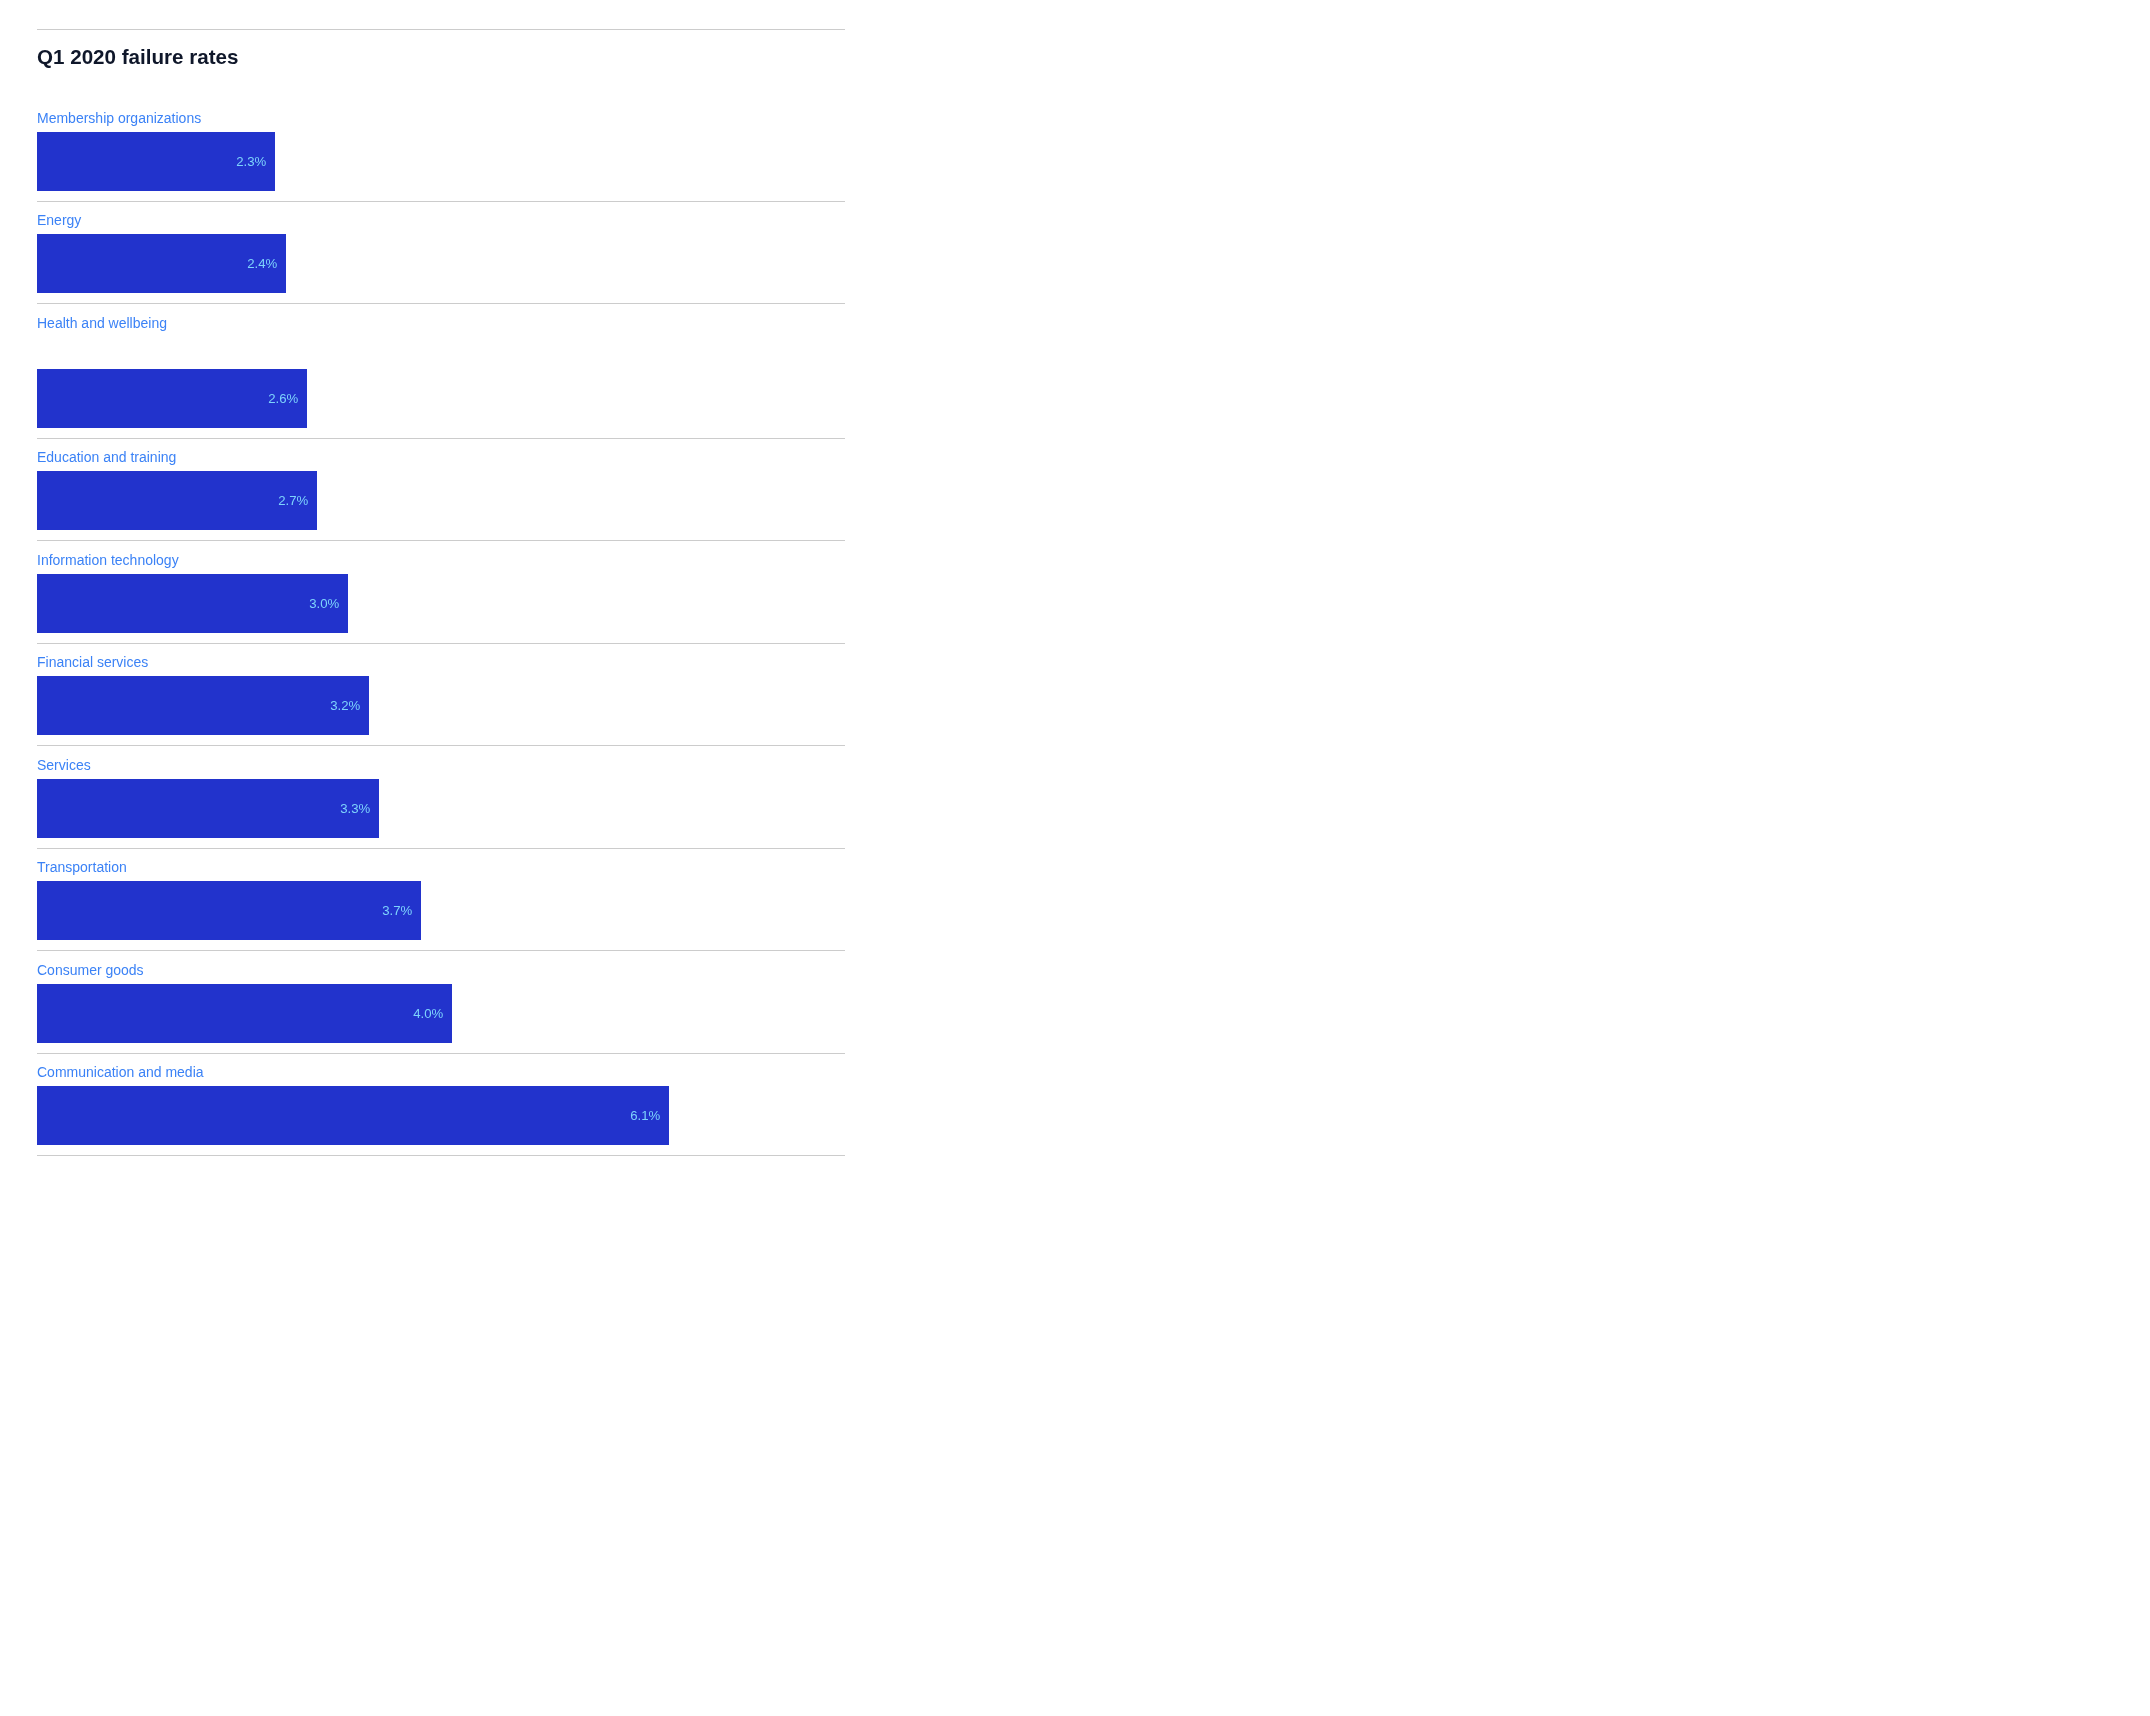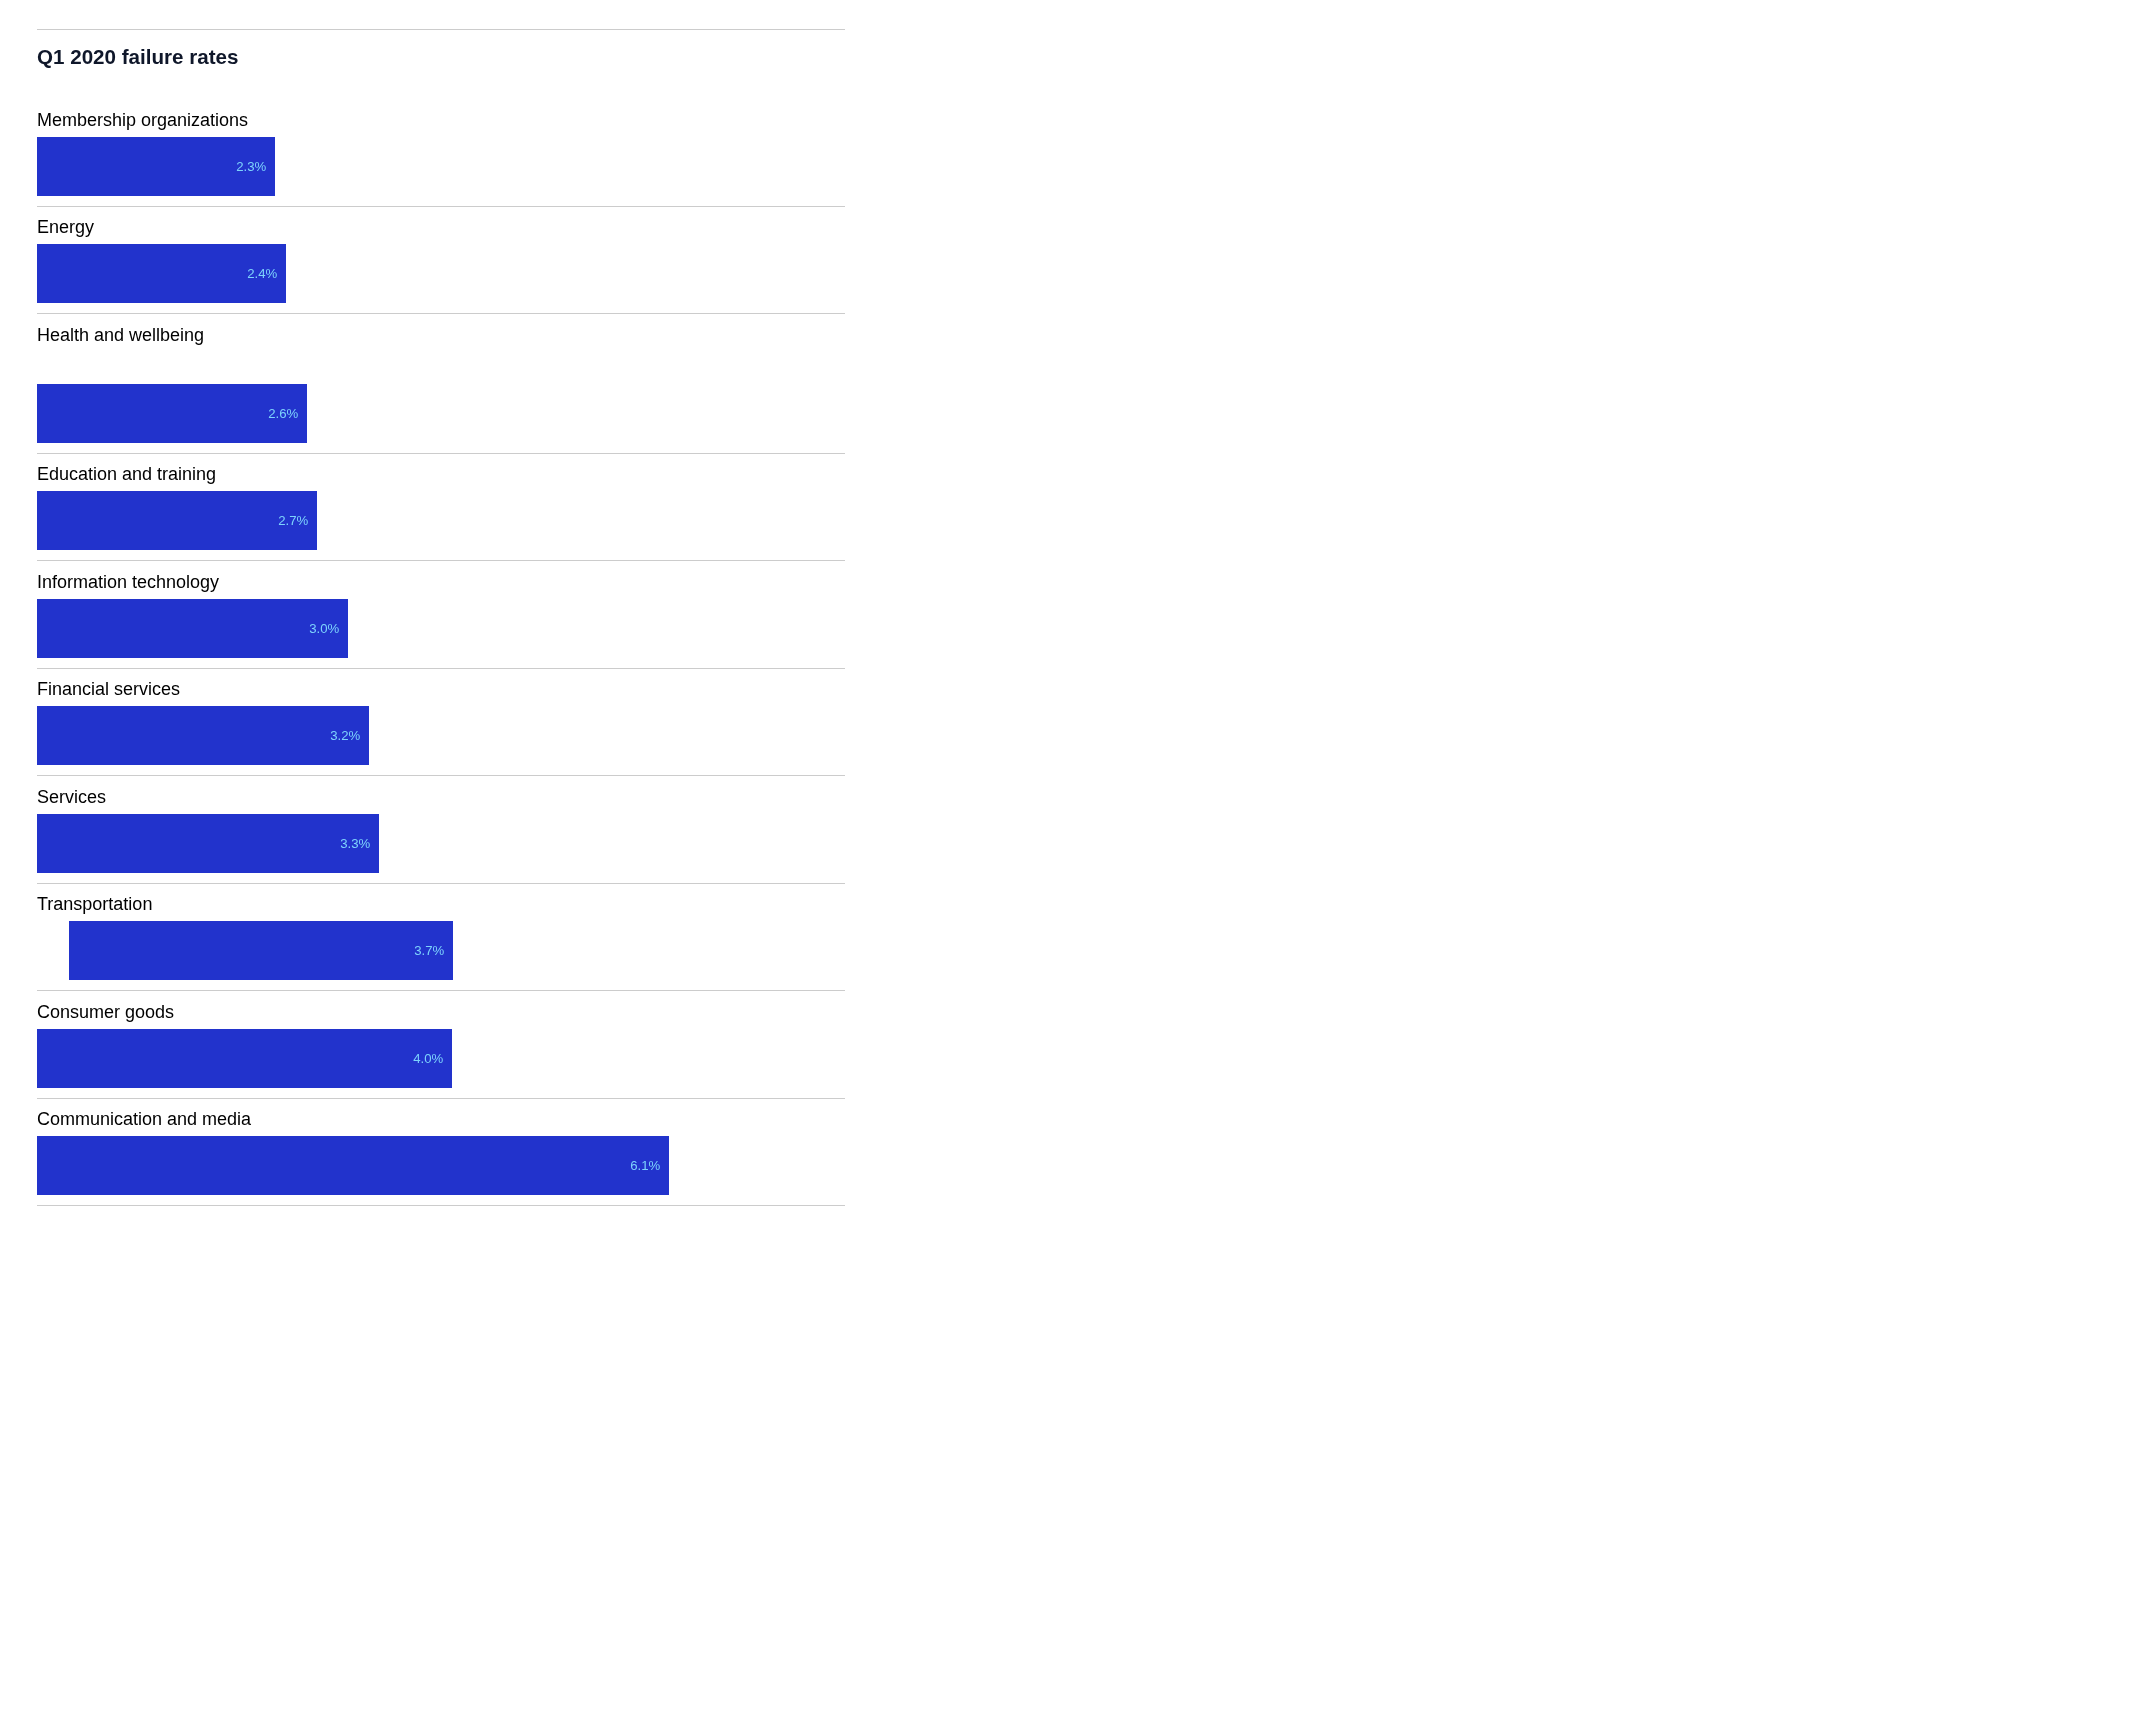--- a/index.html
+++ b/index.html
@@ -32,22 +32,22 @@
     }
 
     .chart-row {
       display: flex;
       flex-direction: column;
       border-bottom: 0.7px solid #cccccc;
       padding: 0;
     }
 
     .row-label {
-      font-size: 18px;
-      color: #000000;
+      font-size: 14px;
+      color: #3b82f6;
       padding: 10.3px 0 5.9px 0;
       font-weight: 400;
     }
 
     .bar-wrapper {
       padding-bottom: 10.3px;
       padding-right: 14.7px;
     }
 
     .bar {
@@ -126,21 +126,21 @@
       <div class="row-label">Services</div>
       <div class="bar-wrapper">
         <div class="bar" style="width: 342px; background-color: rgb(34, 51, 204);">
           <span class="bar-label">3.3%</span>
         </div>
       </div>
     </div>
     <div class="chart-row">
       <div class="row-label">Transportation</div>
       <div class="bar-wrapper">
-        <div class="bar" style="width: 384px; background-color: rgb(34, 51, 204); margin-left: 32px;">
+        <div class="bar" style="width: 384px; background-color: rgb(34, 51, 204);">
           <span class="bar-label">3.7%</span>
         </div>
       </div>
     </div>
     <div class="chart-row">
       <div class="row-label">Consumer goods</div>
       <div class="bar-wrapper">
         <div class="bar" style="width: 415px; background-color: rgb(34, 51, 204);">
           <span class="bar-label">4.0%</span>
         </div>

